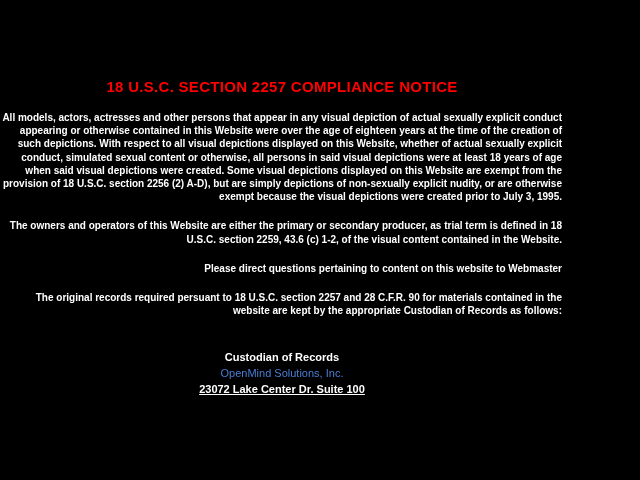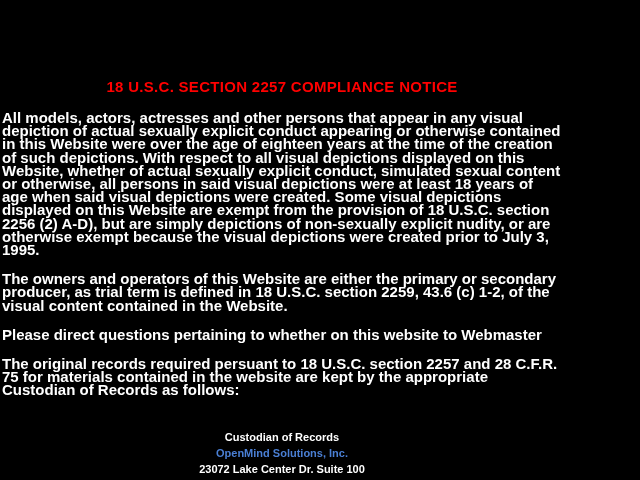--- a/index.html
+++ b/index.html
@@ -31,67 +31,68 @@
   }
   .notice-title {
     color: #ff0000;
     font-weight: bold;
     font-size: 15px;
     letter-spacing: 0.3px;
     margin: 0 0 14px 0;
     text-align: center;
   }
   .para {
-    font-size: 15px;
+    font-size: 10px;
     line-height: 13.2px;
     font-weight: bold;
-    text-align: left;
+    text-align: right;
     margin: 16px auto;
     width: 560px;
     color: #ffffff;
   }
   .para.block {
     margin-bottom: 14px;
   }
   .custodian {
     font-size: 11px;
     font-weight: bold;
     line-height: 16px;
     text-align: center;
     margin-top: 32px;
   }
   .company {
     color: #4a7fd4;
     font-size: 11px;
-    font-weight: bold;
+    font-weight: normal;
     line-height: 16px;
     text-align: center;
   }
   .addr {
     font-size: 11px;
     font-weight: bold;
     line-height: 16px;
     text-align: center;
+    text-decoration: underline;
   }
 </style>
 </head>
 <body>
 
 <div class="page">
   <div class="content">
 
     <div class="notice-title">18 U.S.C. SECTION 2257 COMPLIANCE NOTICE</div>
 
     <div class="para block">All models, actors, actresses and other persons that appear in any visual depiction of actual sexually explicit conduct appearing or otherwise contained in this Website were over the age of eighteen years at the time of the creation  of such depictions.  With respect to all visual depictions displayed on this Website, whether of actual sexually explicit conduct, simulated sexual content or otherwise, all persons in said visual depictions were at least 18 years of age when said visual depictions were created.  Some visual depictions displayed on this Website are exempt from the provision of 18 U.S.C. section 2256 (2) A-D), but are simply depictions of non-sexually explicit nudity, or are otherwise exempt because the visual depictions were created prior to July 3, 1995.</div>
 
     <div class="para block">The owners and operators of this Website are either the primary or secondary producer, as trial term is defined in 18 U.S.C. section 2259, 43.6 (c) 1-2, of the visual content contained in the Website.</div>
 
-    <div class="para block">Please direct questions pertaining to whether on this website to Webmaster</div>
+    <div class="para block">Please direct questions pertaining to content on this website to Webmaster</div>
 
-    <div class="para">The original records required persuant to 18 U.S.C. section 2257 and 28 C.F.R. 75 for materials contained in the website are kept by the appropriate Custodian of Records as follows:</div>
+    <div class="para">The original records required persuant to 18 U.S.C. section 2257 and 28 C.F.R. 90 for materials contained in the website are kept by the appropriate Custodian of Records as follows:</div>
 
     <div class="custodian">Custodian of Records</div>
 
     <div class="company">OpenMind Solutions, Inc.</div>
 
     <div class="addr">23072 Lake Center Dr. Suite 100</div>
 
 
   </div>
 </div>

